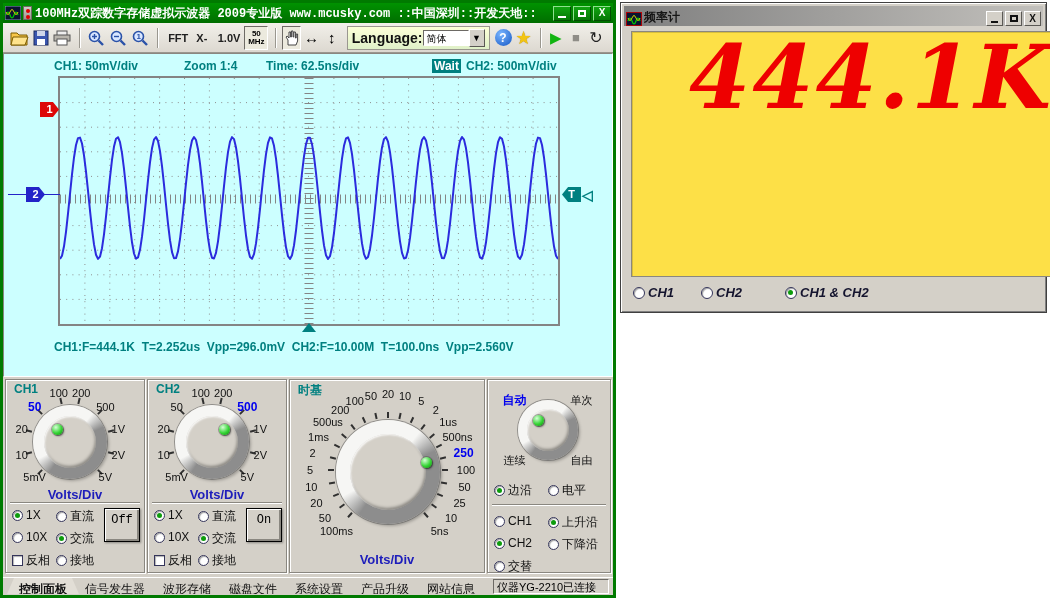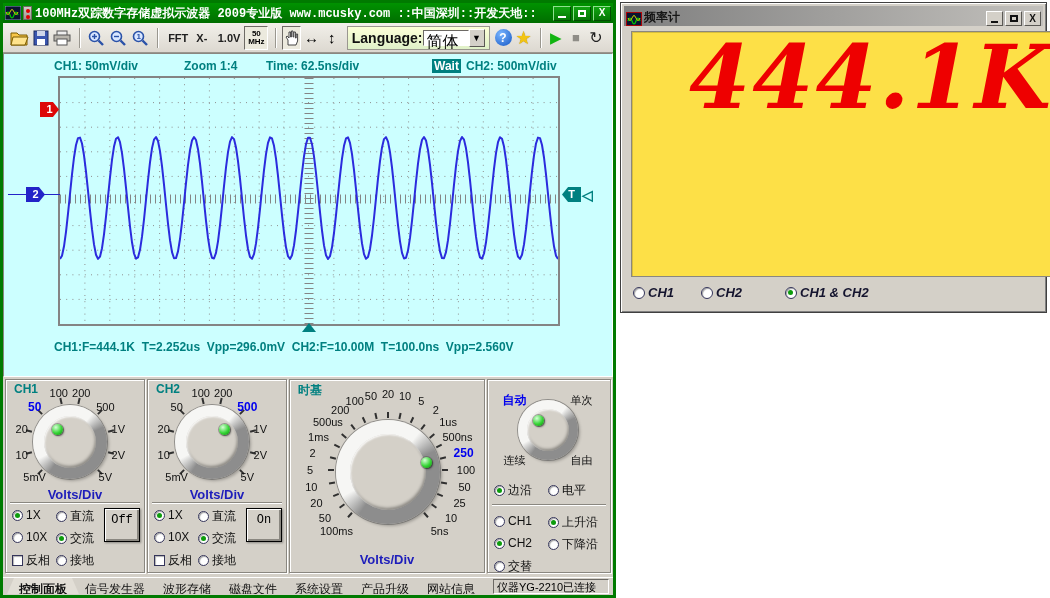--- a/index.html
+++ b/index.html
@@ -44,21 +44,21 @@
     margin-right:2px; border:1px solid transparent; }
   .tbtn.pressed { border-color:#6d6a65 #fff #fff #6d6a65; background:#eceade; }
   .tsep { width:2px; height:20px; border-left:1px solid #9a978f; border-right:1px solid #fff; margin:0 5px; }
   .ttext { font-size:11px; font-weight:bold; color:#202020; padding:0 4px; height:22px; line-height:22px; }
   .tmhz { font-size:8px; font-weight:bold; line-height:8px; text-align:center; padding:2px 3px; }
   .glyph { font-size:15px; line-height:1; }
   .combo { display:flex; align-items:center; height:24px; padding:0 4px;
     background:linear-gradient(180deg,#fdffd8,#dff0c8); border:1px solid #9a978f; margin:0 4px;}
   .combo .clabel { font-size:14px; font-weight:bold; color:#101010; }
   .combo .cvalue { width:46px; height:16px; background:#fff; border:1px solid; border-color:#6d6a65 #fff #fff #6d6a65;
-    font-size:16px; padding:1px 3px; color:#000;}
+    font-size:10px; padding:1px 3px; color:#000;}
   .combo .carrow { width:16px; height:18px; background:#d4d0c8; border:1px solid; border-color:#fff #5a5854 #5a5854 #fff;
     font-size:9px; display:flex; align-items:center; justify-content:center; color:#000;}
   .help-circ { width:17px; height:17px; border-radius:50%; background:radial-gradient(circle at 35% 30%,#7ab6ff,#1356c4);
     color:#fff; font-size:12px; font-weight:bold; display:flex; align-items:center; justify-content:center;}
 
   
   .scope-panel { position:absolute; left:0; top:50px; width:610px; height:324px; background:#ccffff;
     border:1px solid; border-color:#8a8780 #fff #fff #8a8780; }
   .scope-head { position:absolute; top:5px; font-size:12px; font-weight:bold; color:#008080; white-space:nowrap;}
   .wait-badge { background:#008080; color:#fff; padding:0 2px; }

